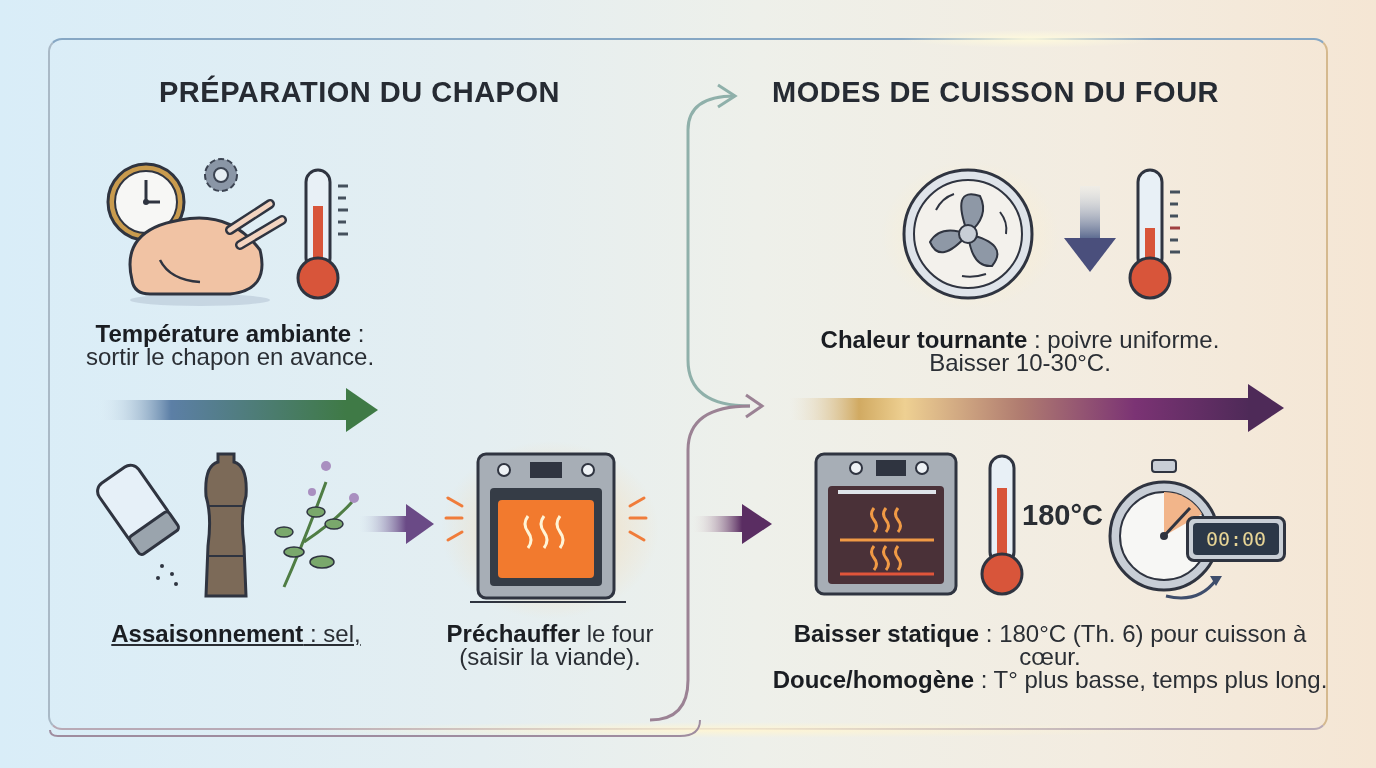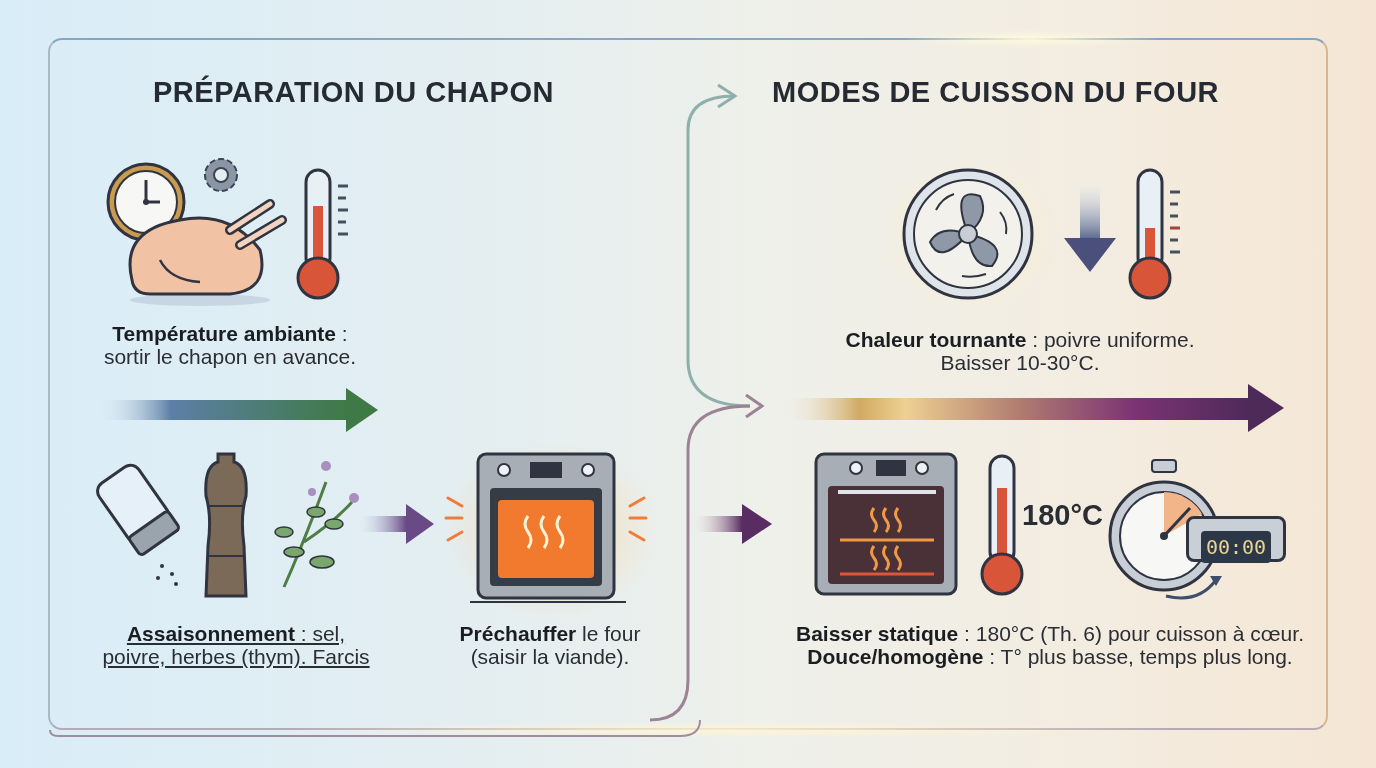--- a/index.html
+++ b/index.html
@@ -20,25 +20,25 @@
     background: radial-gradient(ellipse at center, rgba(255,250,220,0.95) 0%, rgba(255,245,210,0) 70%);
   }
   .frame-glow-bot {
     position: absolute; left: 280px; top: 722px; width: 900px; height: 16px;
     background: radial-gradient(ellipse at center, rgba(255,245,210,0.9) 0%, rgba(255,245,210,0) 70%);
   }
   .title {
     position: absolute; font-family: "Liberation Sans", sans-serif; font-weight: 700;
     font-size: 29px; letter-spacing: 0.5px; color: #262b33; white-space: nowrap;
   }
-  .title-left { left: 153px; top: 76px; }
+  .title-left { left: 159px; top: 76px; }
   .title-right { left: 772px; top: 76px; }
 
   .caption {
-    position: absolute; text-align: center; font-size: 21px; line-height: 23px; color: #2a2e34;
+    position: absolute; text-align: center; font-size: 24px; line-height: 23px; color: #2a2e34;
   }
   .caption b { font-weight: 700; color: #1a1d22; }
 
   .icon { position: absolute; }
   .arrow-grad { position: absolute; }
 </style>
 </head>
 <body>
 
 <div class="frame"></div>
@@ -138,21 +138,21 @@
   </g>
   <g fill="#a98fc0">
       <circle cx="62" cy="14" r="5"></circle>
       <circle cx="90" cy="46" r="5"></circle>
       <circle cx="48" cy="40" r="4"></circle>
     </g>
 </svg>
 
 <div class="caption" style="left:86px;top:622px;width:300px;text-decoration:underline;">
   <b>Assaisonnement</b><span> : sel,</span><br>
-  <span>poivre, herbes (thym). Farcis</span><br>
+  <br>
 </div>
 
 <svg class="arrow-grad" style="left:360px;top:502px" width="80" height="44">
   <defs>
       <linearGradient id="pA" x1="0" x2="1">
         <stop offset="0" stop-color="#c7d4e6" stop-opacity="0"></stop>
         <stop offset="1" stop-color="#6a4a86"></stop>
       </linearGradient>
     </defs>
   <rect x="0" y="14" width="46" height="16" fill="url(#pA)"></rect>
@@ -274,20 +274,20 @@
 <svg class="icon" style="left:1106px;top:456px" width="130" height="150">
   <rect x="46" y="4" width="24" height="12" rx="3" fill="#c8ced6" stroke="#2f3440" stroke-width="2"></rect>
   <circle cx="58" cy="80" r="54" fill="#c8ced6" stroke="#2f3440" stroke-width="3"></circle>
   <circle cx="58" cy="80" r="44" fill="#f7f7f5" stroke="#2f3440" stroke-width="2"></circle>
   <path d="M58 80 L58 36 A44 44 0 0 1 96 58 Z" fill="#f2b58a"></path>
   <line x1="58" y1="80" x2="84" y2="52" stroke="#2f3440" stroke-width="3"></line>
   <circle cx="58" cy="80" r="4" fill="#2f3440"></circle>
   <path d="M60 140 Q92 148 110 124" fill="none" stroke="#3f4e6c" stroke-width="3"></path>
   <polygon points="104,120 116,120 110,130" fill="#3f4e6c"></polygon>
 </svg>
-<div class="icon" style="left:1186px;top:516px;width:100px;height:46px;border:3px solid #2f3440;border-radius:8px;background:#c9cfd6;padding:12px;">
+<div class="icon" style="left:1186px;top:516px;width:100px;height:46px;border:3px solid #2f3440;border-radius:8px;background:#c9cfd6;padding:4px;">
   <div style="background:#2c3848;color:#e8d596;font-family:'DejaVu Sans Mono',monospace;font-size:20px;line-height:32px;height:32px;text-align:center;border-radius:4px;">00:00</div>
 </div>
 
 <div class="caption" style="left:770px;top:622px;width:560px;">
   <b>Baisser statique</b><span> : 180°C (Th. 6) pour cuisson à cœur.</span><br>
   <b>Douce/homogène</b><span> : T° plus basse, temps plus long.</span>
 </div>
 
 </body></html>

